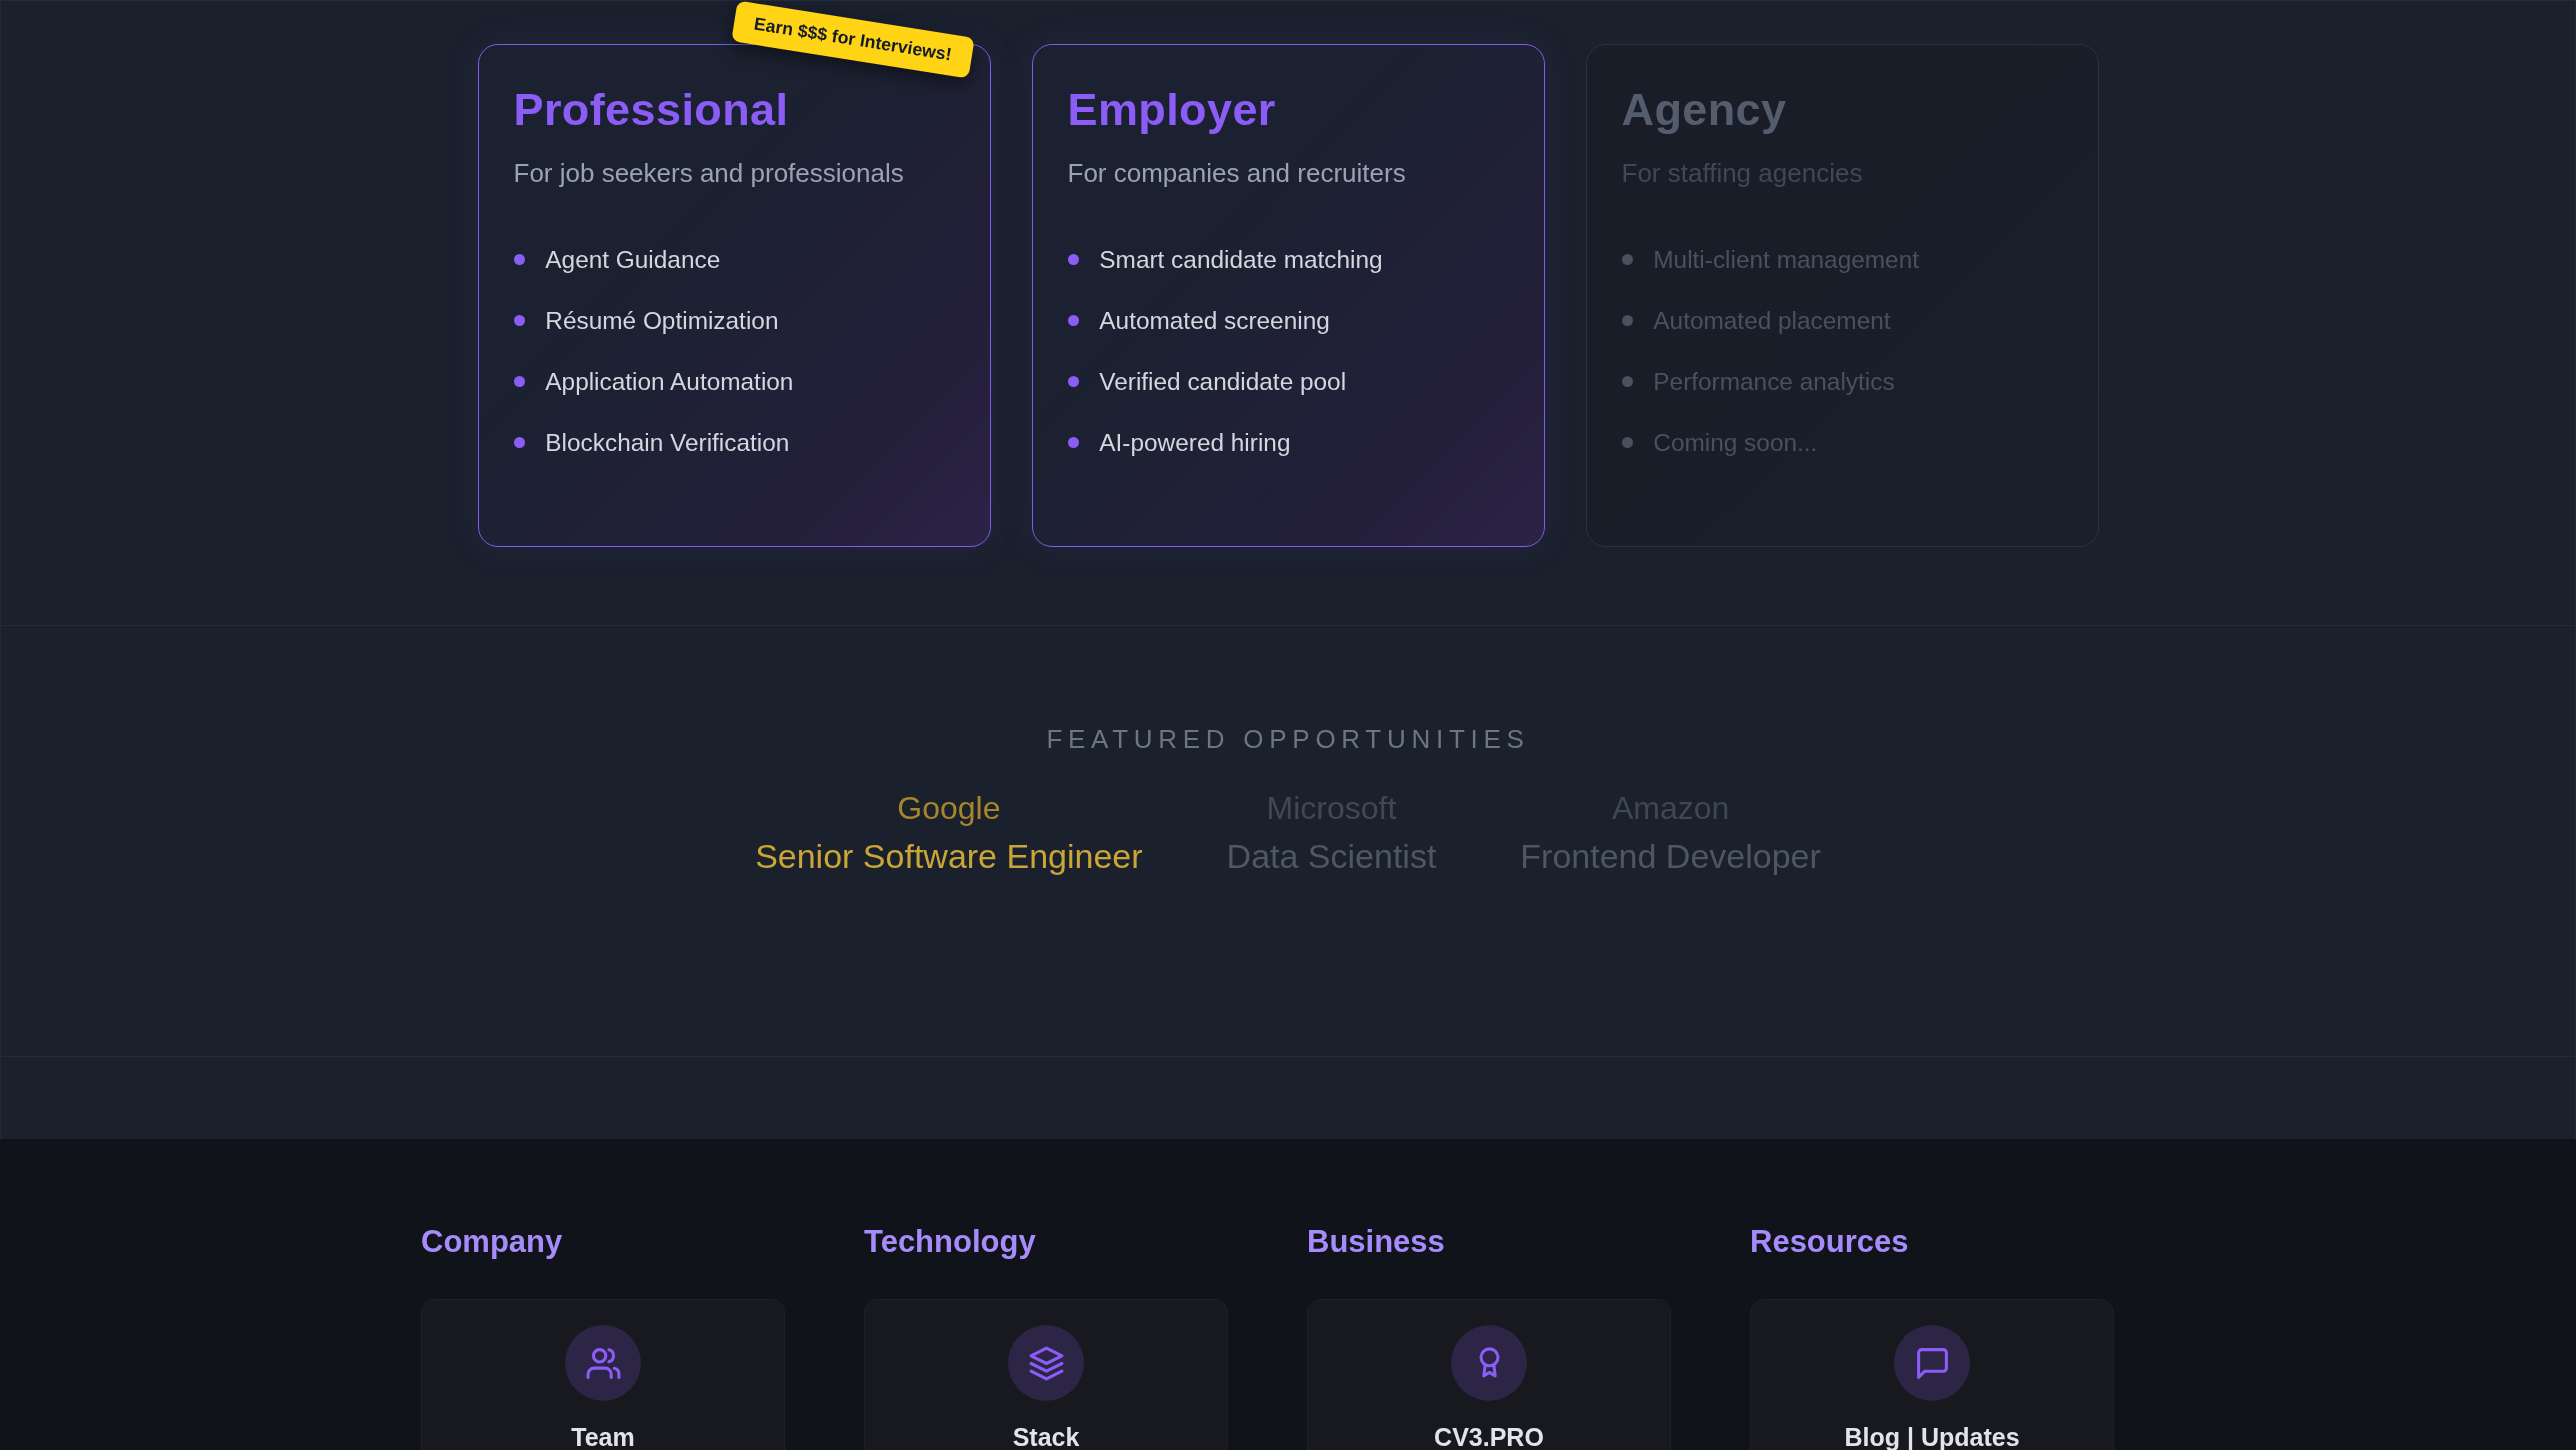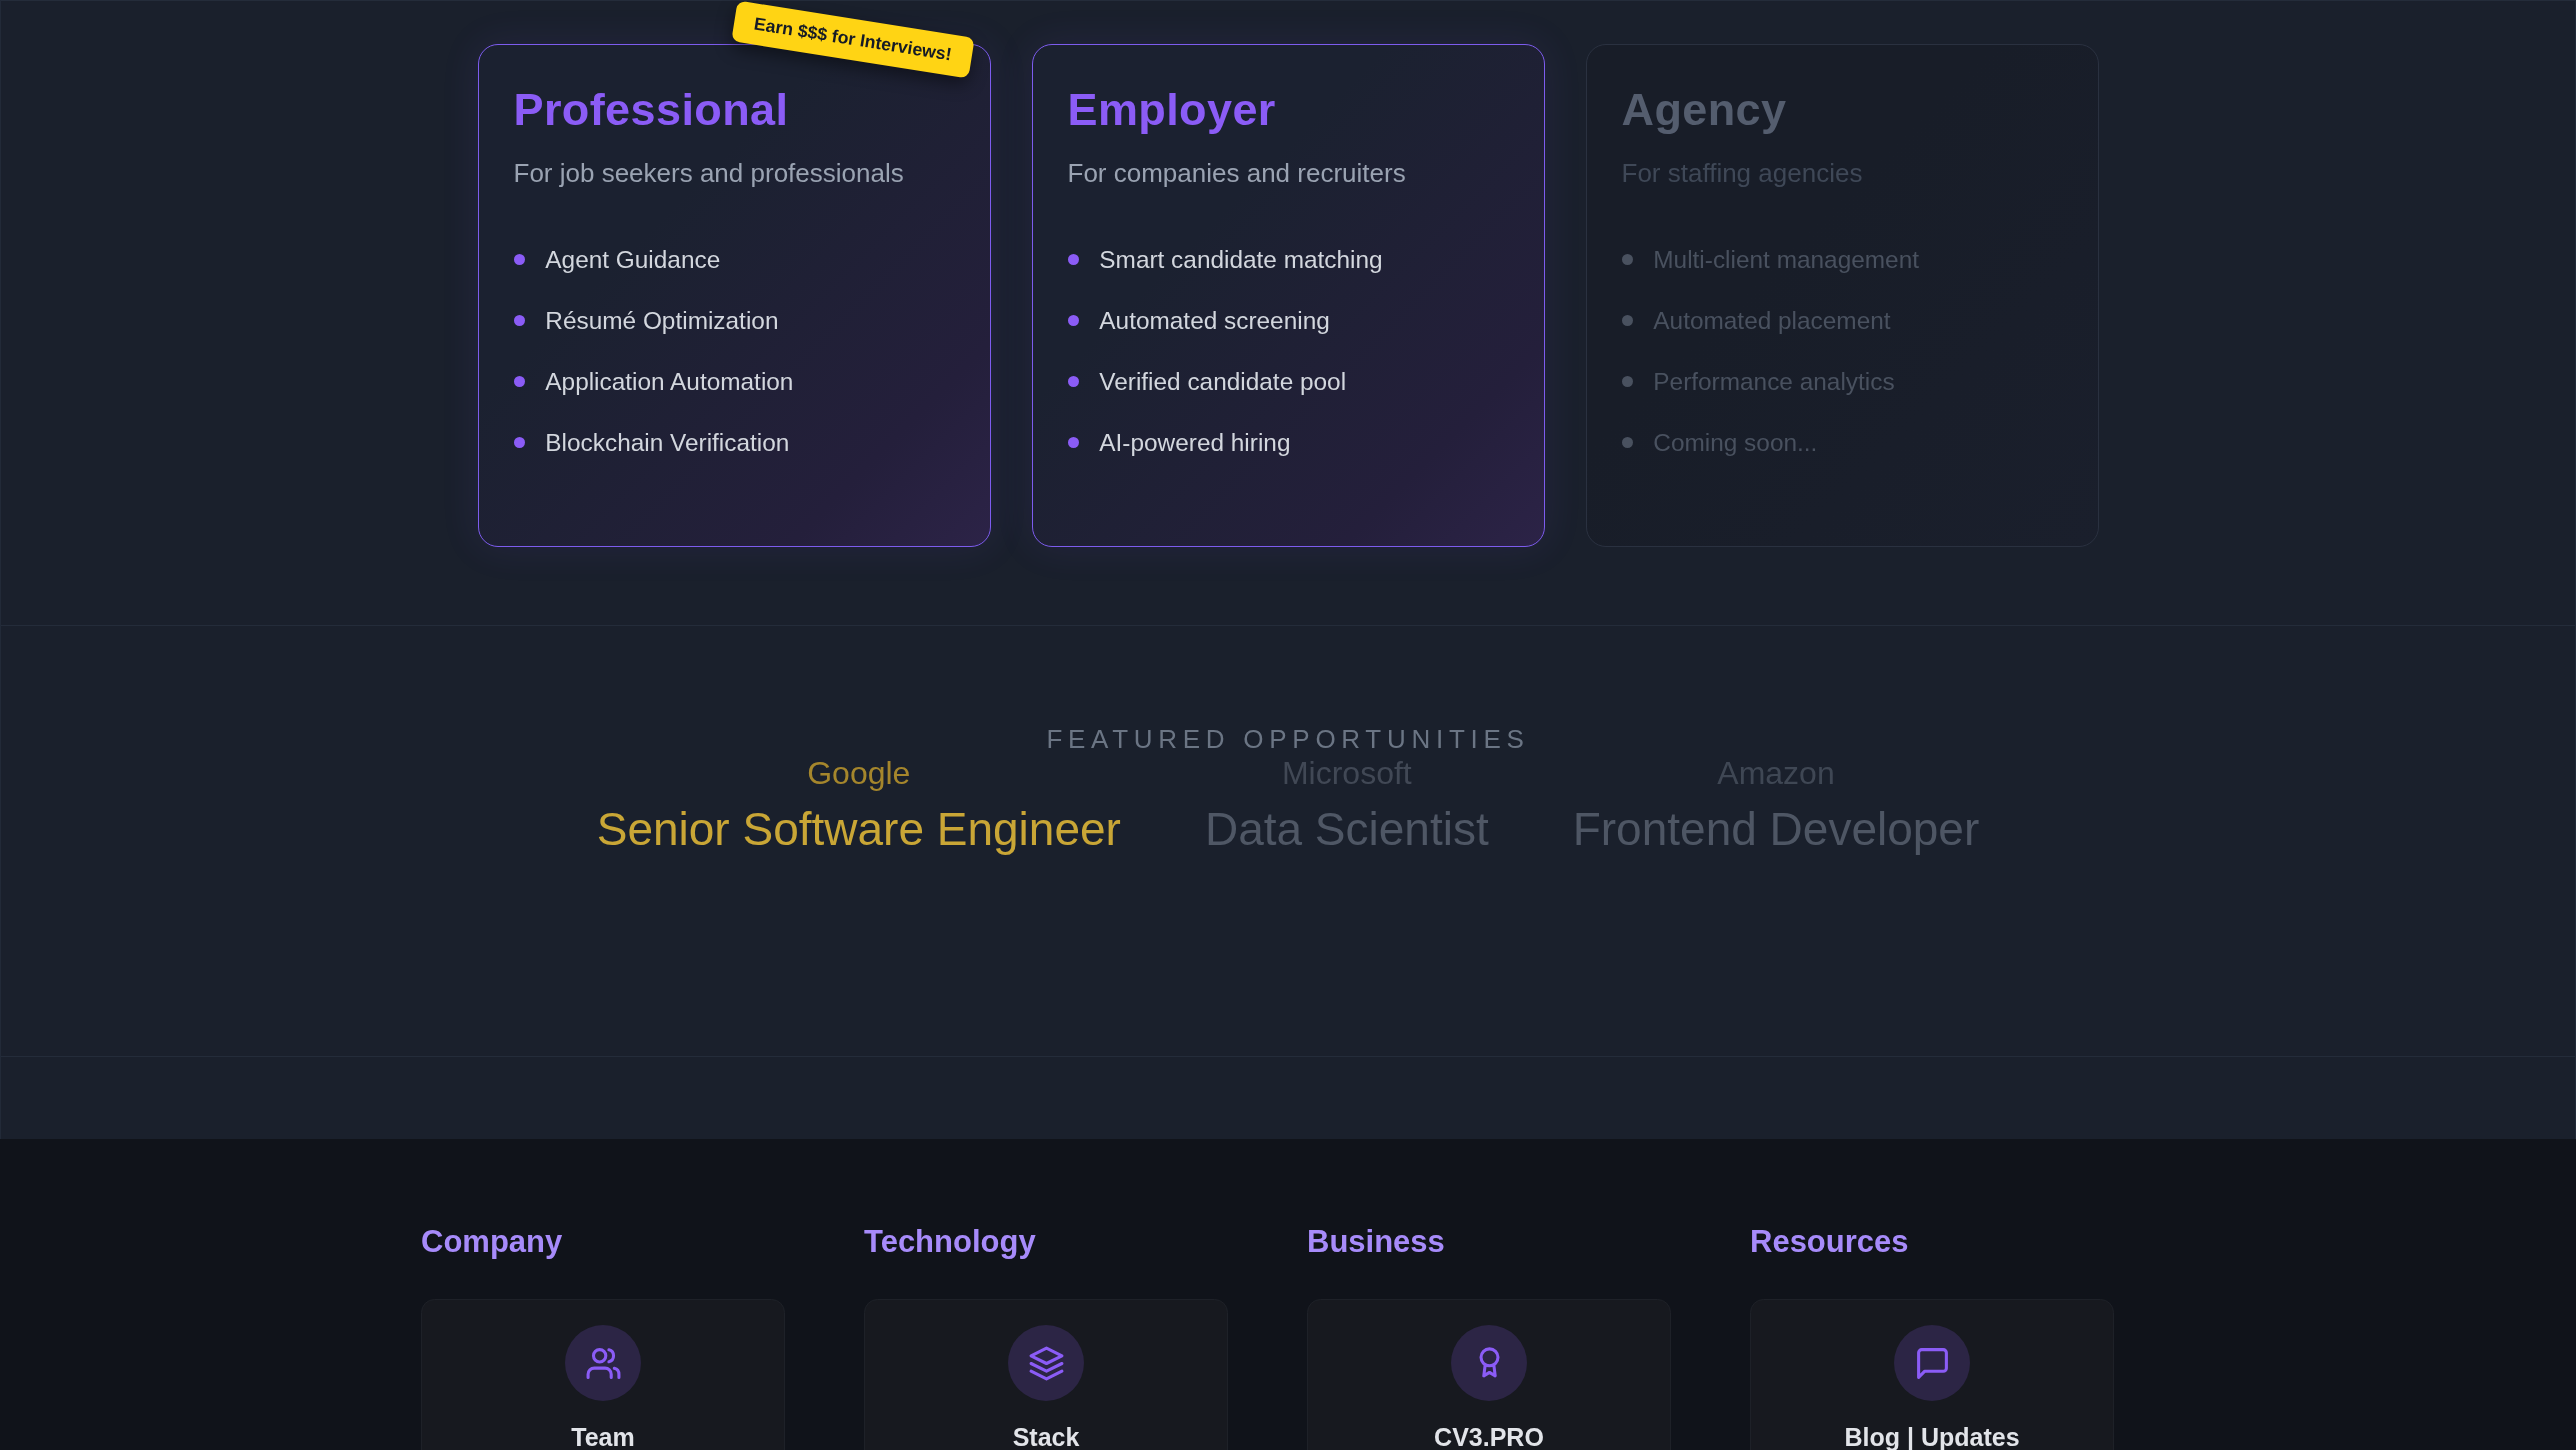--- a/index.html
+++ b/index.html
@@ -41,24 +41,24 @@
     padding:10px 20px; border-radius:8.4px; white-space:nowrap;
     box-shadow:0 6.7px 17px rgba(0,0,0,.45); z-index:3;
   }
 
   
   .featured {
     height:432px; border-top:0.8px solid #242c3a; border-bottom:0.8px solid #242c3a;
     padding-top:98px; text-align:center;
   }
   .featured-heading { font-size:26px; letter-spacing:.22em; color:#6b7584; }
-  .jobs { display:flex; justify-content:center; align-items:flex-start; gap:84px; }
+  .jobs { margin-top:35px; display:flex; justify-content:center; align-items:flex-start; gap:84px; }
   .job { text-align:center; }
   .job-company { font-size:32px; }
-  .job-title { margin-top:10px; font-size:46px; }
+  .job-title { margin-top:10px; font-size:34px; }
 
   .band { height:82px; }
 
   
   .footer { height:407px; background:#10131a; padding-top:85px; }
   .footer-grid {
     width:1734px; margin:0 auto;
     display:grid; grid-template-columns:repeat(4,403px); column-gap:40px;
   }
   .footer-col { display:flex; flex-direction:column; }

